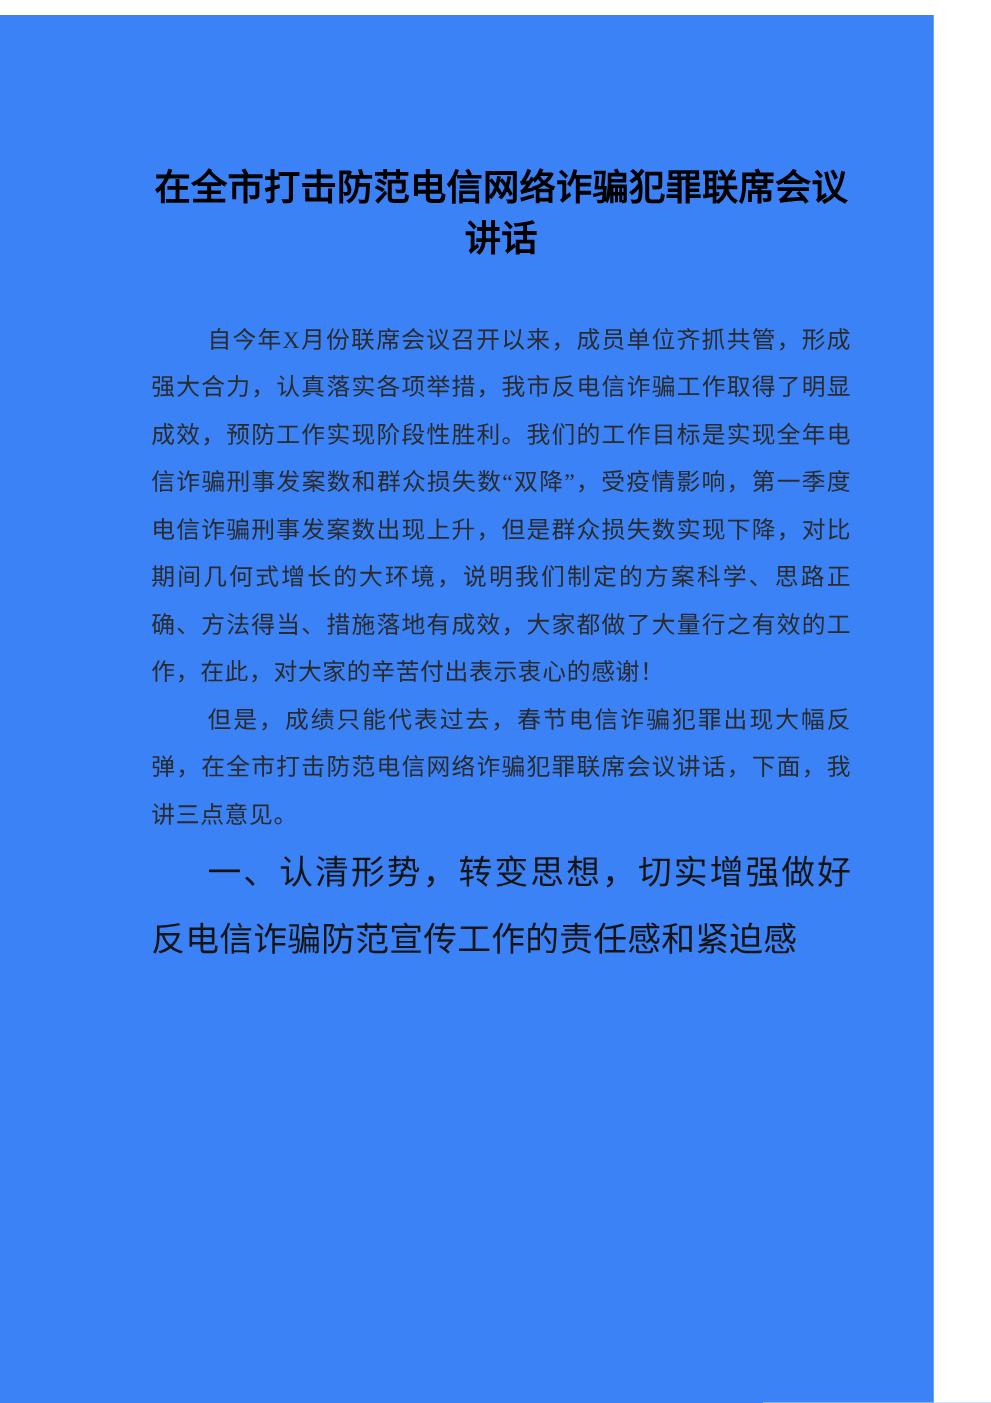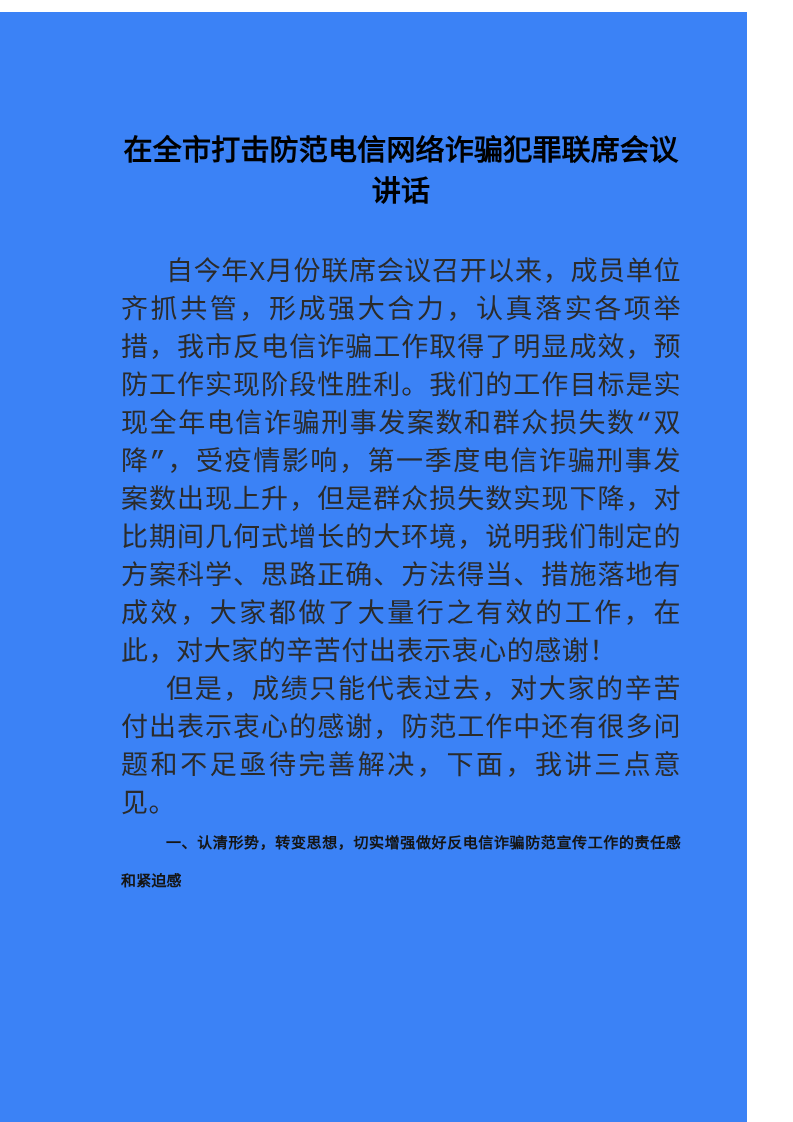--- a/index.html
+++ b/index.html
@@ -44,37 +44,37 @@
     letter-spacing: 0.2px;
     margin: 0 0 0 0;
     padding: 0;
   }
 
   .spacer-after-title {
     height: 42px;
   }
 
   .para {
-    font-family: Liberation Mono, monospace;
-    font-size: 27px;
+    font-family: Liberation Serif, serif;
+    font-size: 19px;
     line-height: 38px;
     color: #2b2b2b;
     text-align: justify;
     text-justify: inter-ideograph;
     text-indent: 45px;
     margin: 0;
     padding: 0;
     letter-spacing: 0.55px;
   }
 
   .section-heading {
     font-family: "DejaVu Sans", "Liberation Sans", sans-serif;
-    font-weight: bold;
-    font-size: 15px;
-    line-height: 38px;
+    font-weight: normal;
+    font-size: 27px;
+    line-height: 54px;
     color: #151515;
     text-align: justify;
     text-justify: inter-ideograph;
     text-indent: 45px;
     margin: 0;
     padding: 0;
     letter-spacing: 0.2px;
   }
 </style>
 </head>
@@ -82,19 +82,19 @@
 
 <div class="page">
   <div class="doc-body">
 
     <h1 class="doc-title">在全市打击防范电信网络诈骗犯罪联席会议讲话</h1>
 
     <div class="spacer-after-title"></div>
 
     <p class="para">自今年X月份联席会议召开以来，成员单位齐抓共管，形成强大合力，认真落实各项举措，我市反电信诈骗工作取得了明显成效，预防工作实现阶段性胜利。我们的工作目标是实现全年电信诈骗刑事发案数和群众损失数“双降”，受疫情影响，第一季度电信诈骗刑事发案数出现上升，但是群众损失数实现下降，对比期间几何式增长的大环境，说明我们制定的方案科学、思路正确、方法得当、措施落地有成效，大家都做了大量行之有效的工作，在此，对大家的辛苦付出表示衷心的感谢！</p>
 
-    <p class="para">但是，成绩只能代表过去，对大家的辛苦付出表示衷心的感谢，防范工作中还有很多问题和不足亟待完善解决，下面，我讲三点意见。</p>
+    <p class="para">但是，成绩只能代表过去，春节电信诈骗犯罪出现大幅反弹，在全市打击防范电信网络诈骗犯罪联席会议讲话，下面，我讲三点意见。</p>
 
     <p class="section-heading">一、认清形势，转变思想，切实增强做好反电信诈骗防范宣传工作的责任感和紧迫感</p>
 
 
   </div>
 </div>
 
 </body></html>

